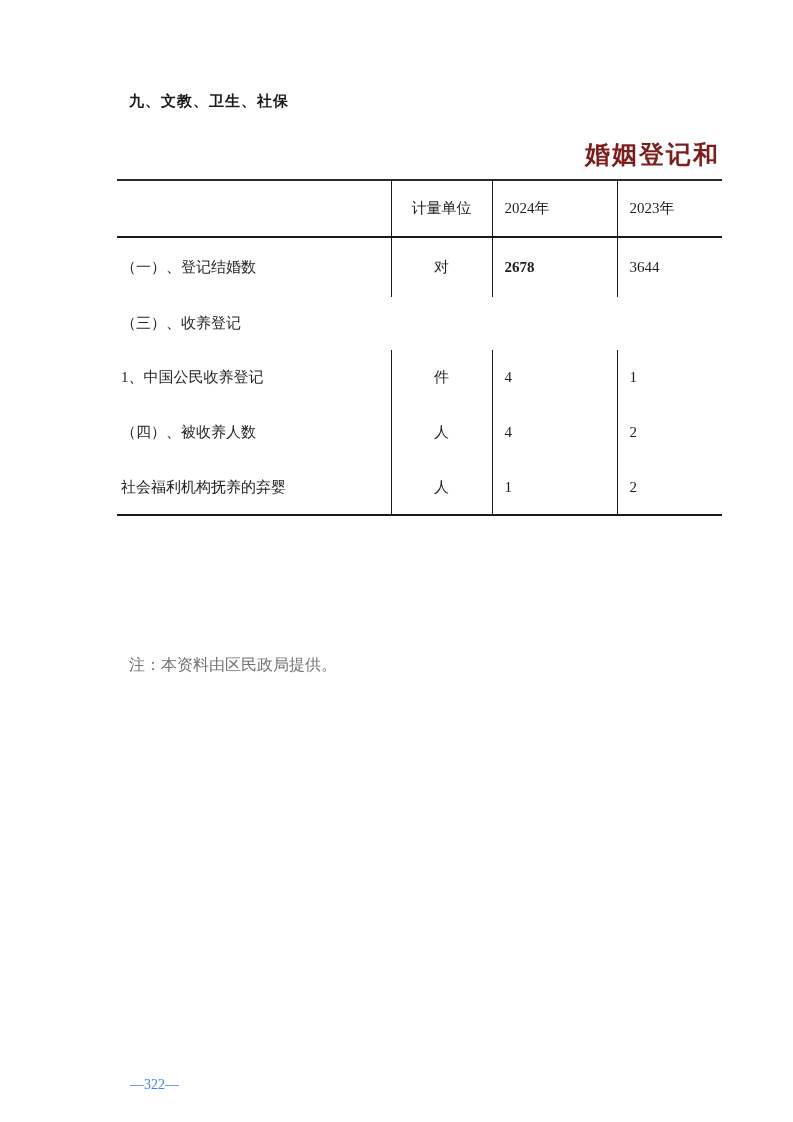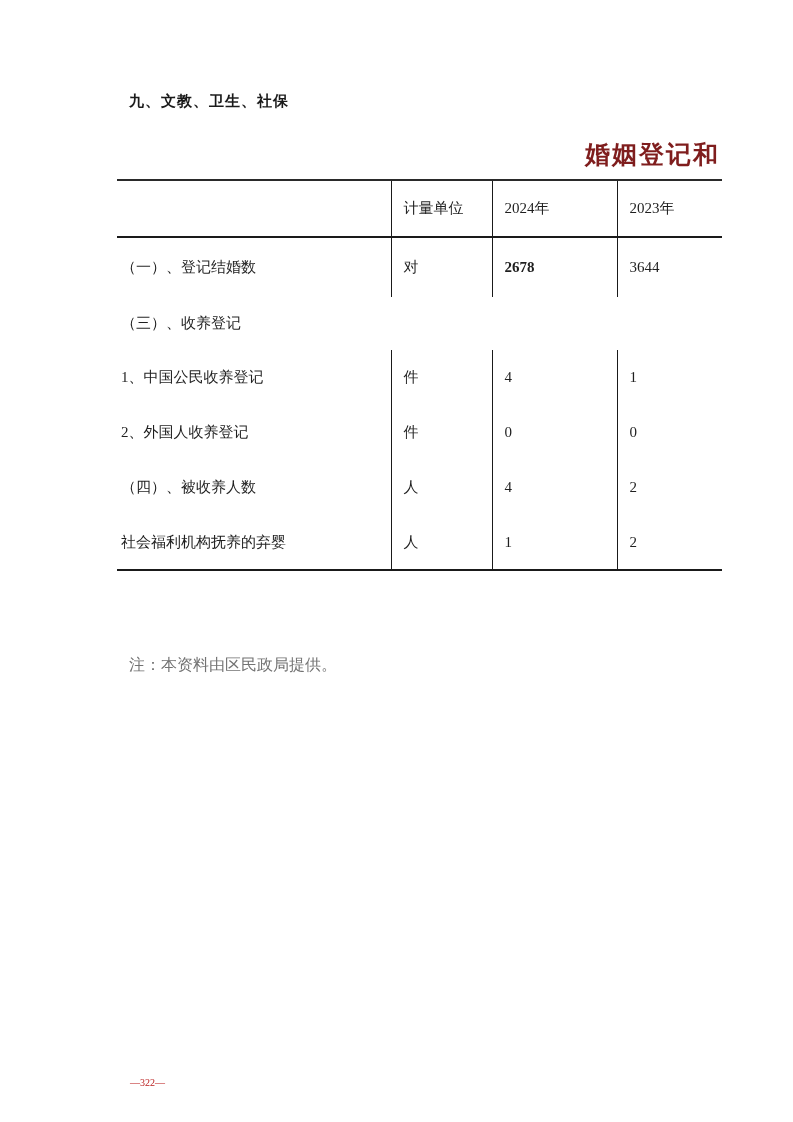--- a/index.html
+++ b/index.html
@@ -51,39 +51,39 @@
   col.c2 { width: 101px; }
   col.c3 { width: 125px; }
   col.c4 { width: 105px; }
   tr.r-head { height: 57px; }
   tr.r-head { border-bottom: 2.5px solid #1a1a1a; }
   tr.r60 { height: 60px; }
   tr.r53 { height: 53px; font-family: Liberation Serif, serif; }
   tr.r55 { height: 55px; }
   td { vertical-align: middle; }
   td.lbl  { text-align: left; padding-left: 4px; }
-  td.unit { }
+  td.unit { text-align: center; }
   td.num  { text-align: left; padding-right: 7px; }
   td.hdr-num { padding-right: 10px; }
   td.vline { border-left: 1.5px solid #1a1a1a; }
   td.bold-val { font-weight: 700; }
   td.unit-muted { color: #9a94a0; }
   .table-note {
     position: absolute;
     left: 93px;
     top: 619px;
     font-size: 16px;
     color: #737373;
   }
   .page-number {
     position: absolute;
     left: 94px;
     top: 1041px;
-    font-size: 10px;
-    color: #b91c1c;
+    font-size: 14px;
+    color: #3b82f6;
   }
 </style>
 </head>
 <body>
 
 <div class="page">
 
   <div class="section-header">九、文教、卫生、社保</div>
 
   <div class="table-title">婚姻登记和</div>
@@ -115,26 +115,20 @@
         <td class="lbl" colspan="4">（三）、收养登记</td>
       </tr>
 
       <tr class="r55">
         <td class="lbl">1、中国公民收养登记</td>
         <td class="unit vline">件</td>
         <td class="num vline">4</td>
         <td class="num vline">1</td>
       </tr>
 
-      <tr class="r55">
-        <td class="lbl">2、外国人收养登记</td>
-        <td class="unit vline">件</td>
-        <td class="num vline">0</td>
-        <td class="num vline">0</td>
-      </tr>
 
       <tr class="r55">
         <td class="lbl">（四）、被收养人数</td>
         <td class="unit vline">人</td>
         <td class="num vline">4</td>
         <td class="num vline">2</td>
       </tr>
 
       <tr class="r55">
         <td class="lbl">社会福利机构抚养的弃婴</td>

